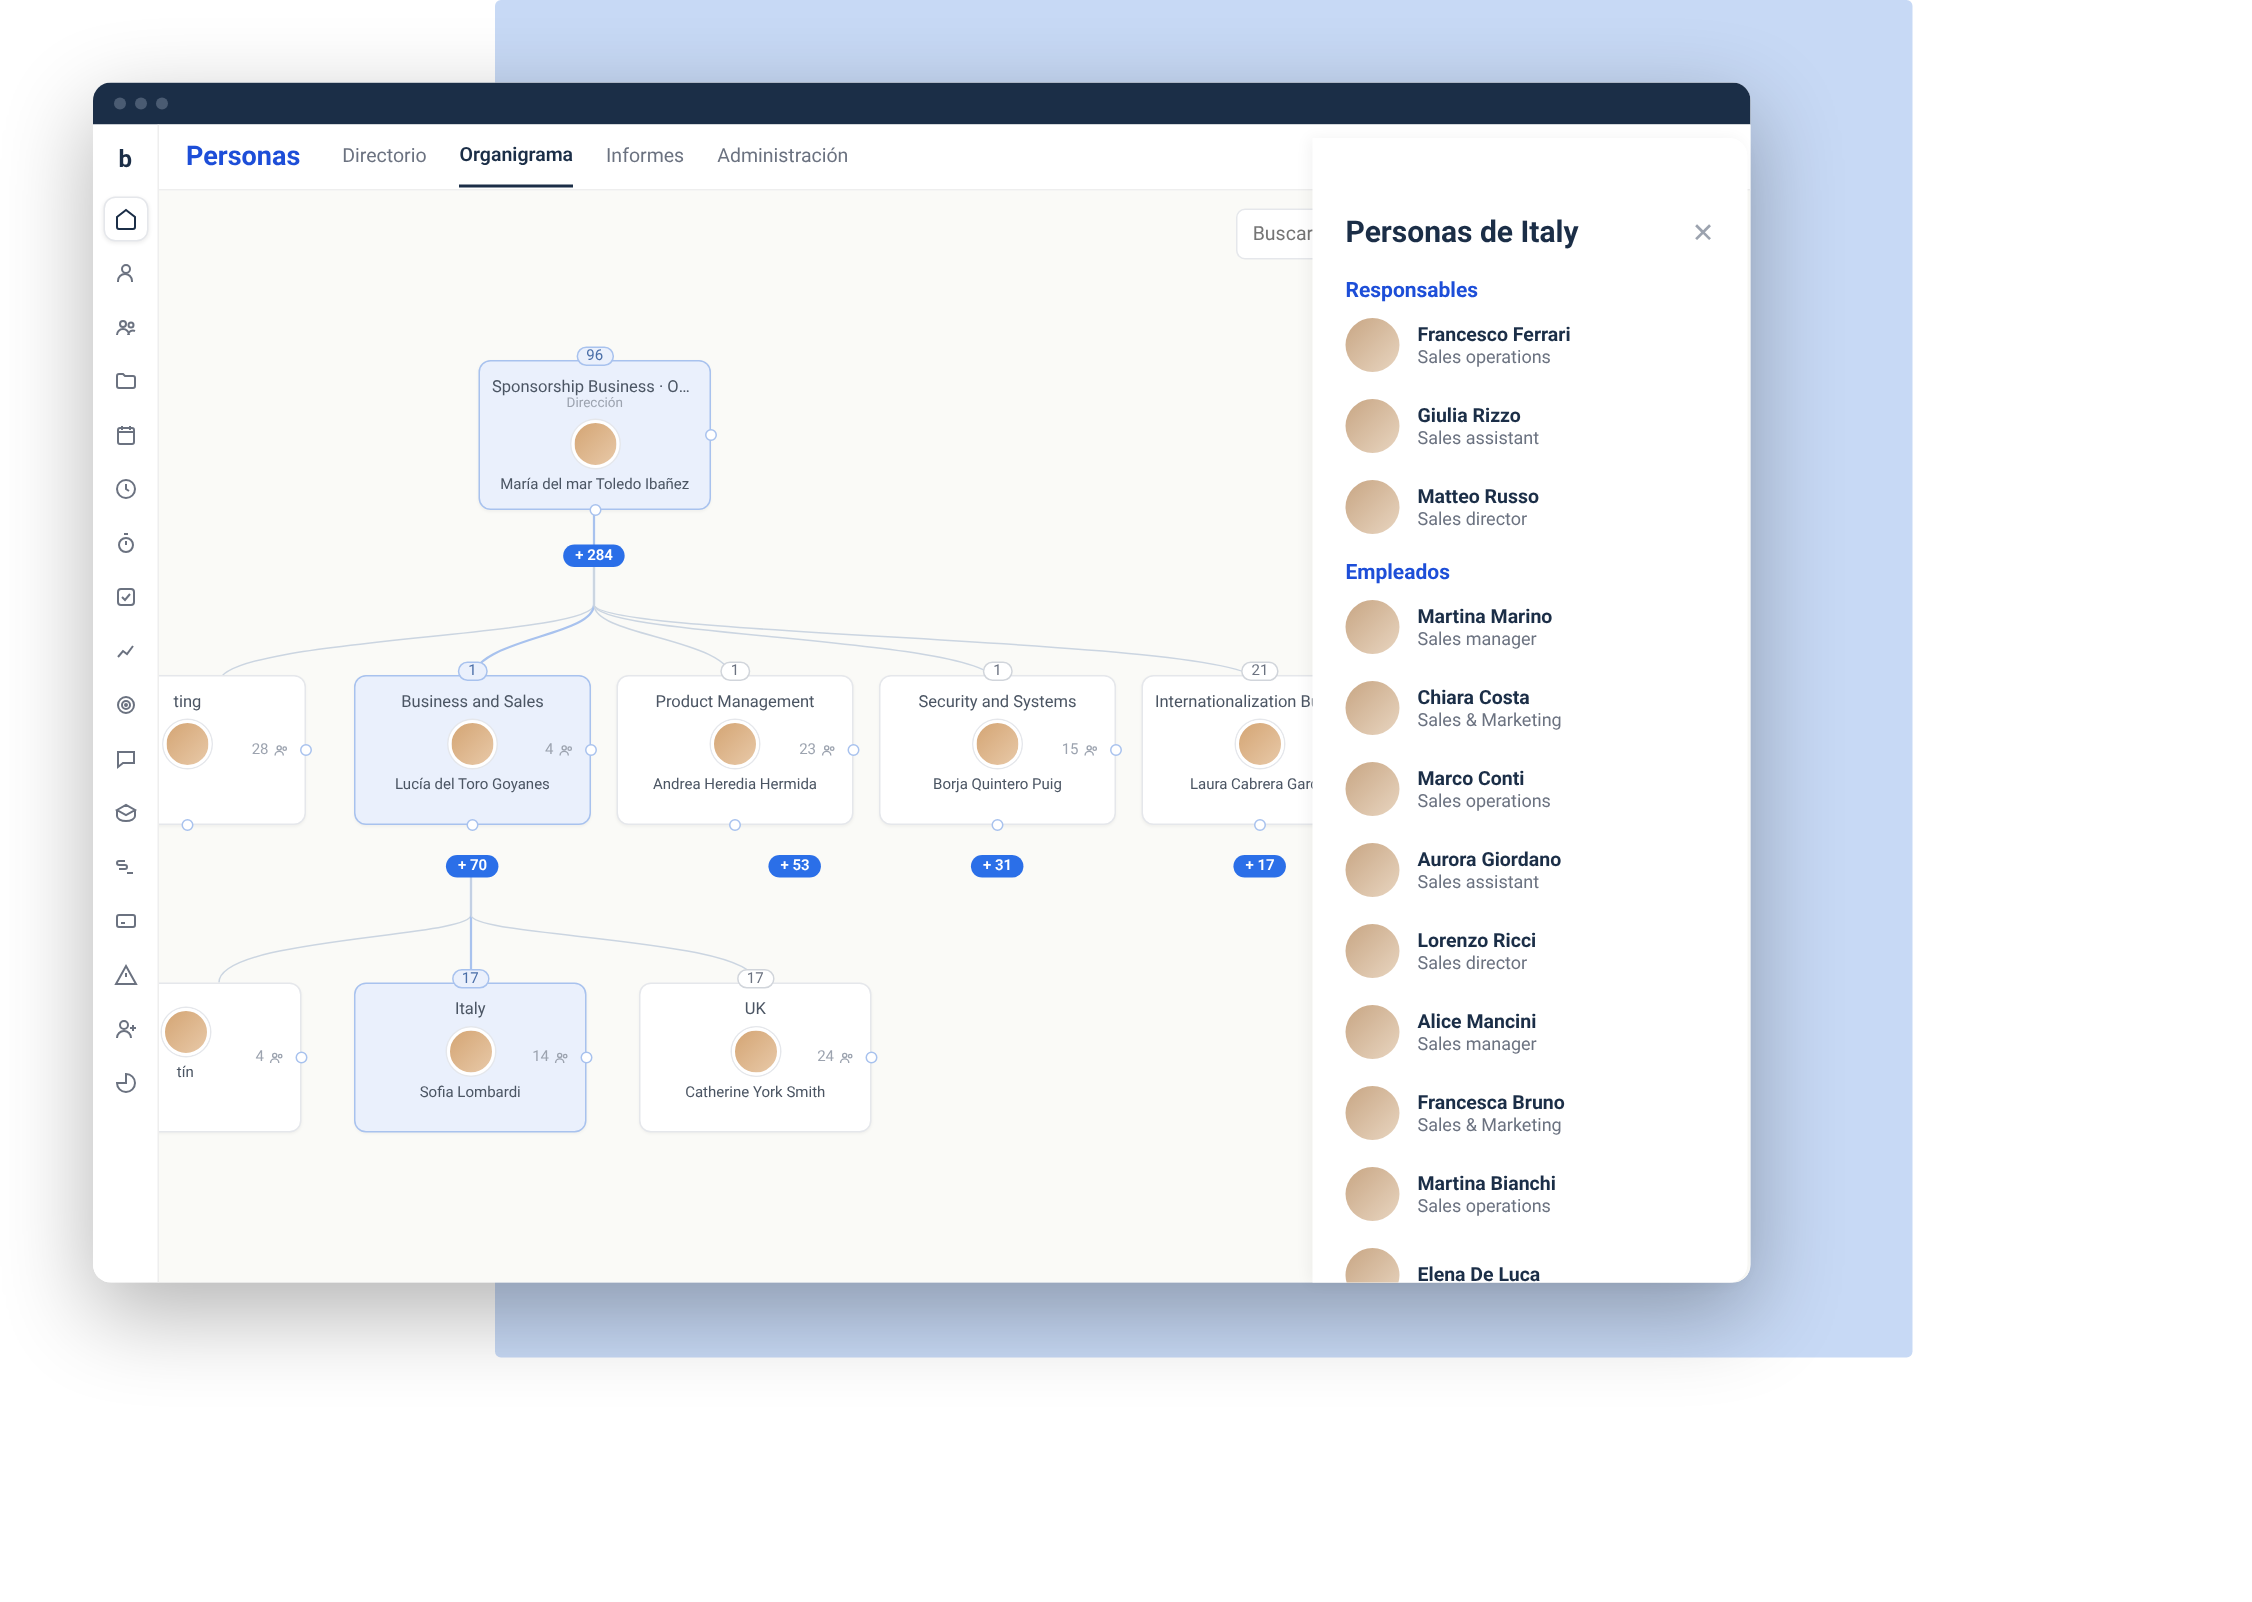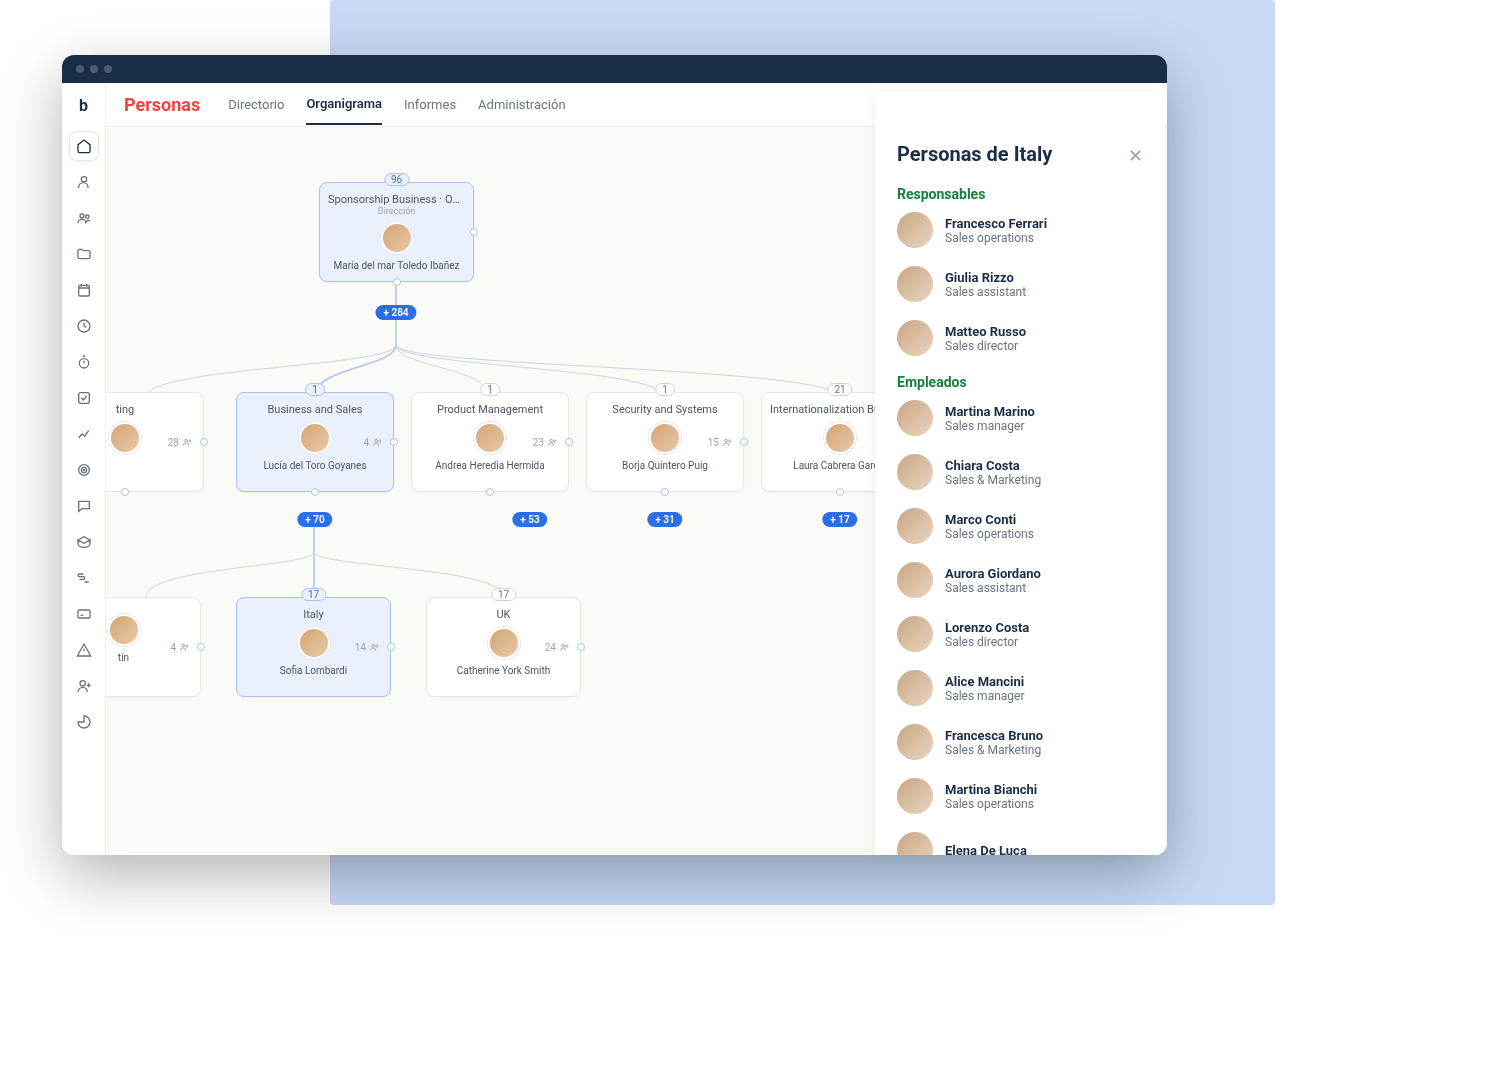--- a/index.html
+++ b/index.html
@@ -9,21 +9,21 @@
 .titlebar { height: 28px; background: #1b2e47; display: flex; align-items: center; padding-left: 14px; gap: 6px; }
 .tdot { width: 8px; height: 8px; border-radius: 50%; background: #4a5b72; }
 .app-body { display: flex; height: calc(100% - 28px); }
 .sidebar { width: 44px; background: #fff; border-right: 1px solid #eee; display: flex; flex-direction: column; align-items: center; padding-top: 8px; gap: 6px; }
 .logo { width: 28px; height: 28px; display:flex; align-items:center; justify-content:center; color:#1b2e47; font-weight:700; margin-bottom: 6px;}
 .nav-icon { width: 30px; height: 30px; display: flex; align-items: center; justify-content: center; border-radius: 8px; color: #6b7280; cursor: pointer; }
 .nav-icon.active { background: #fff; border: 1px solid #e5e7eb; box-shadow: 0 1px 3px rgba(0,0,0,0.08); color: #1b2e47; }
 .nav-icon svg { width: 16px; height: 16px; }
 .main { flex: 1; background: #fafaf7; display: flex; flex-direction: column; position: relative; overflow: hidden; }
 .header { height: 44px; background: #fff; border-bottom: 1px solid #eee; display: flex; align-items: center; padding: 0 18px; gap: 22px; }
-.page-title { font-size: 18px; font-weight: 700; color: #ef4444; margin-right: 6px; }
+.page-title { font-size: 18px; font-weight: 700; color: #1d4ed8; margin-right: 6px; }
 .tab { font-size: 13px; color: #6b7280; cursor: pointer; padding: 12px 0; }
 .tab.active { color: #1b2e47; font-weight: 600; border-bottom: 2px solid #1b2e47; }
 .toolbar { height: 58px; display: flex; align-items: center; justify-content: flex-end; padding: 0 18px; gap: 12px; }
 .search { width: 200px; height: 34px; border: 1px solid #e5e7eb; border-radius: 6px; background: #fff; display: flex; align-items: center; padding: 0 10px; color: #9ca3af; font-size: 13px; }
 .search input { border: none; outline: none; flex: 1; font-size: 13px; background: transparent; }
 .filter-pill { padding: 0 14px; height: 34px; border: 1px solid #e5e7eb; border-radius: 6px; background: #fff; display: flex; align-items: center; color: #4b5563; font-size: 13px; }
 .chart-area { flex: 1; position: relative; }
 .org-svg { position: absolute; inset: 0; width: 100%; height: 100%; }
 .node { position: absolute; background: #fff; border: 1px solid #e5e7eb; border-radius: 8px; display: flex; flex-direction: column; align-items: center; padding: 10px 8px 8px; box-shadow: 0 1px 2px rgba(0,0,0,0.04); }
 .node.sel { background: #eaf0fc; border-color: #a8c2ee; }
@@ -34,21 +34,21 @@
 .avatar { width: 32px; height: 32px; border-radius: 50%; background: linear-gradient(135deg,#d4a574,#e8c9a8); margin: 6px 0; border: 2px solid #fff; box-shadow: 0 0 0 1px #e5e7eb; }
 .node-name { font-size: 10px; color: #4b5563; text-align: center; white-space: nowrap; overflow: hidden; text-overflow: ellipsis; width: 100%; }
 .node-count { position: absolute; right: 10px; top: 50%; transform: translateY(-50%); font-size: 10px; color: #9ca3af; display: flex; align-items: center; gap: 3px; }
 .node-handle { position: absolute; right: -5px; top: 50%; transform: translateY(-50%); width: 8px; height: 8px; border: 1px solid #a8c2ee; border-radius: 50%; background: #fff; }
 .node-handle-b { position: absolute; left: 50%; bottom: -5px; transform: translateX(-50%); width: 8px; height: 8px; border: 1px solid #a8c2ee; border-radius: 50%; background: #fff; }
 .child-pill { position: absolute; left: 50%; transform: translateX(-50%); background: #2b6fe8; color: #fff; font-size: 10px; font-weight: 600; padding: 2px 8px; border-radius: 10px; cursor: pointer; }
 .panel { position: absolute; top: 92px; left: 875px; width: 290px; height: 763px; background: #fff; box-shadow: -2px 0 10px rgba(0,0,0,0.05); border-radius: 0 12px 12px 0; padding: 26px 22px; overflow: hidden; }
 .panel-header { display: flex; justify-content: space-between; align-items: flex-end; margin-bottom: 20px; margin-top: 24px; }
 .panel-title { font-size: 20px; font-weight: 700; color: #1b2e47; }
 .close-btn { color: #9ca3af; cursor: pointer; font-size: 18px; }
-.section-h { font-size: 14px; font-weight: 700; color: #15803d; margin: 14px 0 10px; }
+.section-h { font-size: 14px; font-weight: 700; color: #1d4ed8; margin: 14px 0 10px; }
 .person { display: flex; align-items: center; gap: 12px; margin-bottom: 18px; }
 .pavatar { width: 36px; height: 36px; border-radius: 50%; background: linear-gradient(135deg,#c8a684,#e8d5c0); flex-shrink: 0; }
 .pname { font-size: 13px; font-weight: 700; color: #1b2e47; }
 .prole { font-size: 12px; color: #6b7280; }
 .people-icon { width: 11px; height: 11px; }
 </style>
 </head>
 <body>
 
 <div class="bg-blue"></div>
@@ -160,20 +160,32 @@
         </div>
     </div>
 
     <div class="main">
       <div class="header">
         <div class="page-title">Personas</div>
         <div class="tab">Directorio</div>
         <div class="tab active">Organigrama</div>
         <div class="tab">Informes</div>
         <div class="tab">Administración</div>
+      </div>
+      <div class="toolbar">
+        <div class="search">
+          <input placeholder="Buscar" style="">
+          <svg width="16" height="16" viewBox="0 0 24 24" fill="none" stroke="#9ca3af" stroke-width="2">
+              <circle cx="11" cy="11" r="7"></circle>
+              <path d="M21 21l-5-5"></path>
+            </svg>
+        </div>
+        <div class="filter-pill">
+            <span>Departamento</span>
+          </div>
       </div>
 
       <div class="chart-area">
         <svg class="org-svg">
           <path d="M290 158 v30" stroke="#a8c2ee" stroke-width="1.5" fill="none"></path>
           <path d="M290 188 v30 C290 240 40 240 40 270" stroke="#cbd5e1" stroke-width="1" fill="none"></path>
           <path d="M290 188 v30 C290 240 208 240 208 270" stroke="#a8c2ee" stroke-width="1.5" fill="none"></path>
           <path d="M290 188 v30 C290 240 383 240 383 270" stroke="#cbd5e1" stroke-width="1" fill="none"></path>
           <path d="M290 188 v30 C290 240 558 240 558 270" stroke="#cbd5e1" stroke-width="1" fill="none"></path>
           <path d="M290 188 v30 C290 240 733 240 733 270" stroke="#cbd5e1" stroke-width="1" fill="none"></path>
@@ -361,21 +373,21 @@
       <div class="person">
         <div class="pavatar"></div>
       <div>
           <div class="pname">Aurora Giordano</div>
       <div class="prole">Sales assistant</div>
         </div>
       </div>
       <div class="person">
         <div class="pavatar"></div>
       <div>
-          <div class="pname">Lorenzo Costa</div>
+          <div class="pname">Lorenzo Ricci</div>
       <div class="prole">Sales director</div>
         </div>
       </div>
       <div class="person">
         <div class="pavatar"></div>
       <div>
           <div class="pname">Alice Mancini</div>
       <div class="prole">Sales manager</div>
         </div>
       </div>

